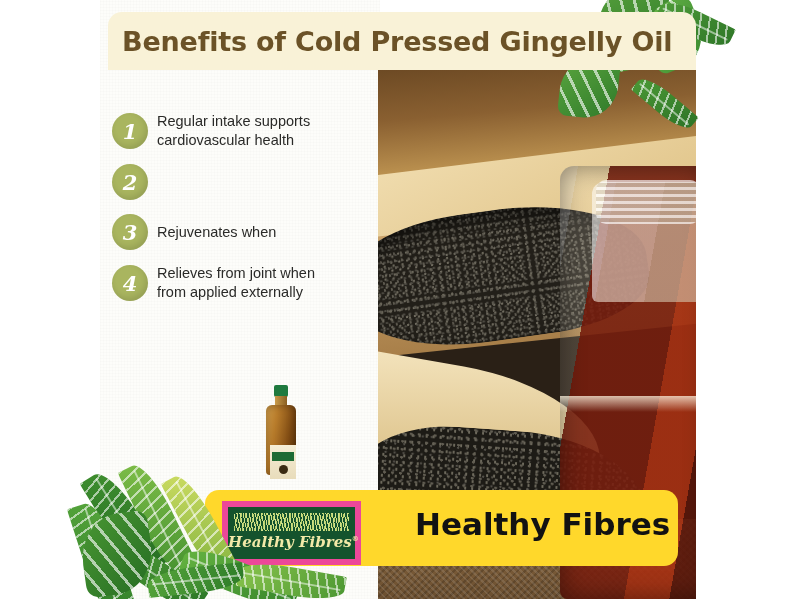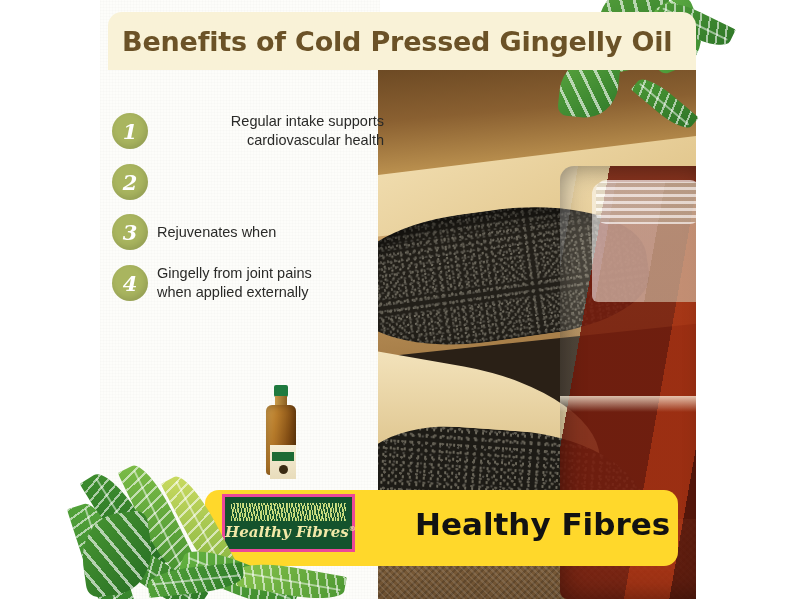--- a/index.html
+++ b/index.html
@@ -162,21 +162,20 @@
     background:#a9b55f;color:#ffffff;
     font-family:"DejaVu Serif", serif;
     font-style:italic;font-weight:bold;font-size:21px;
     display:flex;align-items:center;justify-content:center;
     margin-right:9px;
     box-shadow:inset -2px -3px 6px rgba(0,0,0,.12);
   }
   .txt{
     font-size:14.5px;line-height:19px;color:#2a2a28;
     font-family:"Liberation Sans", sans-serif;
-    text-align:right;
   }
   .item.justify .txt{text-align:justify;}
   .item.justify .txt .j{display:block;text-align:justify;text-align-last:justify;}
 
   
   .product{position:absolute;left:264px;top:385px;width:34px;height:90px;}
   .pb-cap{position:absolute;left:10px;top:0;width:14px;height:12px;background:#1f7a3f;border-radius:2px;}
   .pb-neck{position:absolute;left:11px;top:11px;width:12px;height:12px;background:linear-gradient(90deg,#c99b4a,#8a5f22);}
   .pb-body{
     position:absolute;left:2px;top:20px;width:30px;height:70px;
@@ -197,22 +196,22 @@
     background:#ffd82b;border-radius:14px;
   }
   .banner-title{
     position:absolute;left:210px;top:16px;width:250px;
     text-align:center;
     font-family:"DejaVu Sans", sans-serif;
     font-size:31px;font-weight:bold;color:#121212;
     white-space:nowrap;
   }
   .logo{
-    position:absolute;left:17px;top:4px;width:127px;height:52px;
-    background:#14532d;border:3px solid #ec4899;
+    position:absolute;left:17px;top:11px;width:127px;height:52px;
+    background:#14532d;border:6px solid #ec4899;
   }
   .logo-pattern{
     position:absolute;left:6px;top:6px;right:6px;height:18px;
     background:
       repeating-linear-gradient(78deg, #cfe08a 0 1px, transparent 1px 3px),
       repeating-linear-gradient(-78deg, #b9d06a 0 1px, transparent 1px 4px);
   }
   .logo-name{
     position:absolute;left:0;right:0;top:26px;text-align:center;
     font-family:"DejaVu Serif", serif;
@@ -283,22 +282,22 @@
     </div>
 
     <div class="item">
       <div class="badge">3</div>
       <div class="txt">Rejuvenates when</div>
     </div>
 
     <div class="item justify">
       <div class="badge">4</div>
       <div class="txt">
-        <span class="j">Gingelly from joint pains</span>
-        <span>when applied externally</span>
+        <span class="j">Relieves from joint when</span>
+        <span>from applied externally</span>
       </div>
     </div>
 
   </div>
 
   <div class="product">
     <div class="pb-cap"></div>
     <div class="pb-neck"></div>
     <div class="pb-body">
       <div class="pb-label">

